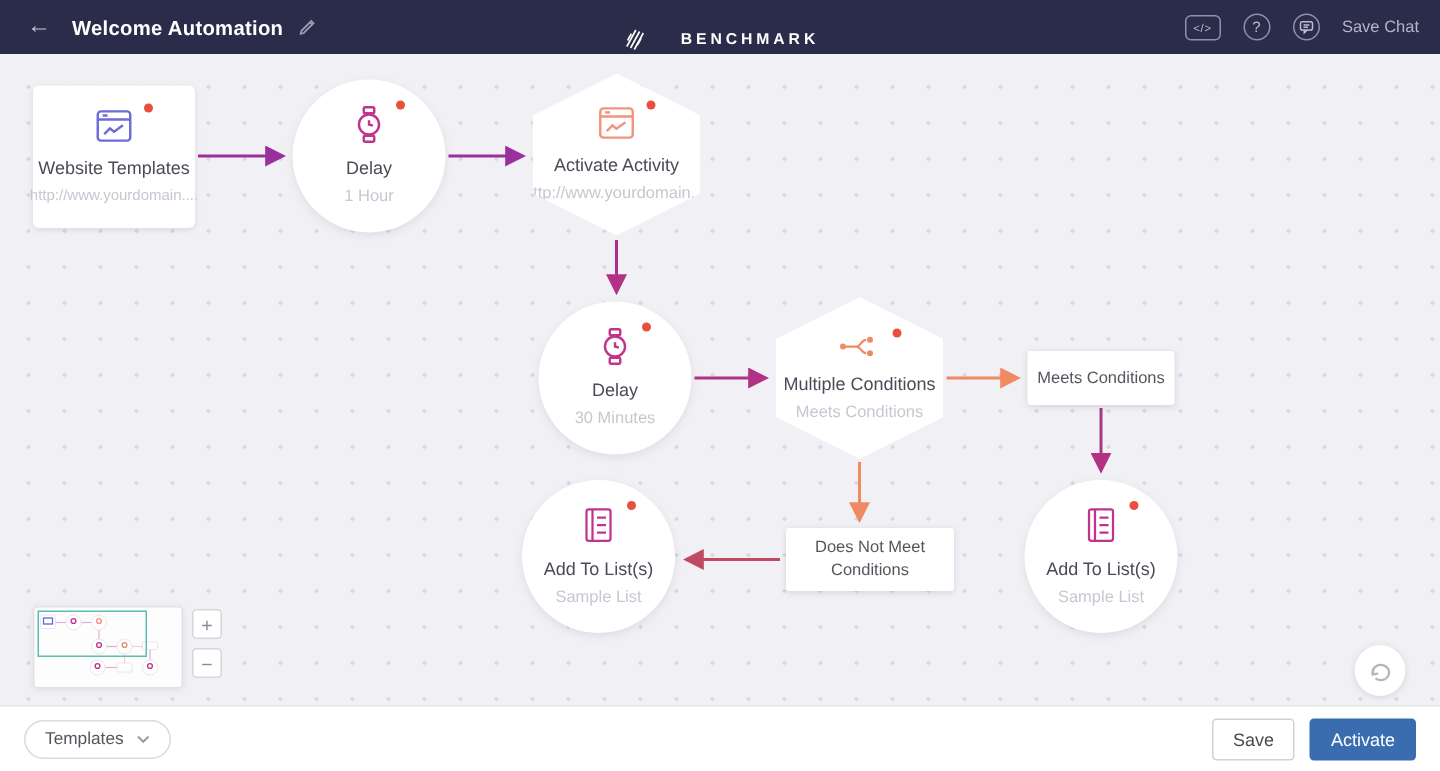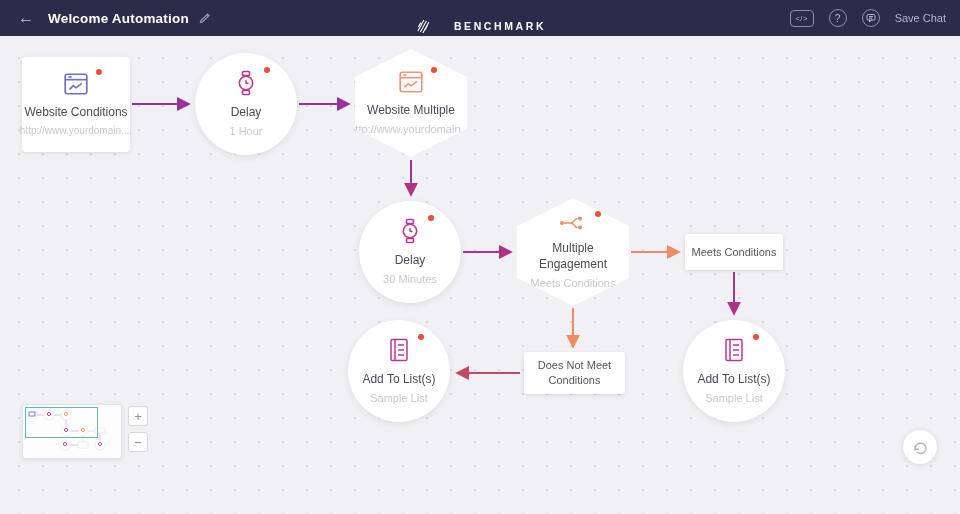--- a/index.html
+++ b/index.html
@@ -50,21 +50,21 @@
   .n-wa { left:355px; top:13px; width:112px; height:108px; }
   .n-d2 { left:359px; top:165px; width:102px; height:102px; }
   .n-mc { left:517px; top:162px; width:112px; height:108px; }
   .n-ar { left:683px; top:284px; width:102px; height:102px; }
   .n-al { left:348px; top:284px; width:102px; height:102px; }
 
   .branch-label { position:absolute; background:#fff; box-shadow:0 1px 4px rgba(45,45,70,.14);
     border-radius:2px; display:flex; align-items:center; justify-content:center; text-align:center;
     font-size:11px; color:#55555e; line-height:1.35; cursor:pointer; }
   .lbl-meets { left:685px; top:198px; width:98px; height:36px; }
-  .lbl-dnm  { left:524px; top:316px; width:101px; height:42px; }
+  .lbl-dnm  { left:524px; top:316px; width:112px; height:42px; }
 
   
   .minimap { position:absolute; left:22px; top:368px; width:100px; height:55px; background:#fdfdfe;
     border:1px solid #e1e1e7; border-radius:3px; box-shadow:0 1px 4px rgba(45,45,70,.10); cursor:pointer; }
   .mm-viewport { position:absolute; left:2px; top:2px; width:73px; height:31px;
     border:1.5px solid #5bbcb0; }
   .zoom-ctrls { position:absolute; left:128px; top:370px; display:flex; flex-direction:column; gap:6px; }
   .zoom-btn { width:20px; height:20px; background:#fff; border:1px solid #d6d6dc; border-radius:3px;
     color:#8c8c96; font-size:13px; line-height:1; display:flex; align-items:center; justify-content:center;
     cursor:pointer; padding:0; }
@@ -160,21 +160,21 @@
     <div class="node card n-we">
       <span class="icon-wrap">
         <svg width="26" height="24" viewBox="0 0 24 22" fill="none" stroke="#6c6cd8" stroke-width="1.5">
           <rect x="2" y="2" width="20" height="18" rx="2"></rect>
             <line x1="2" y1="7" x2="22" y2="7"></line>
           <line x1="5" y1="4.5" x2="8" y2="4.5"></line>
             <polyline points="6 16 9.5 12.5 12 14.5 17.5 10.5"></polyline>
         </svg>
         <span class="noti-dot"></span>
       </span>
-      <div class="n-title">Website Conditions</div>
+      <div class="n-title">Website Templates</div>
       <div class="n-sub">http://www.yourdomain....</div>
     </div>
 
     <div class="node circle n-d1">
       <span class="icon-wrap">
         <svg width="22" height="26" viewBox="0 0 22 26" fill="none" stroke="#c0348e" stroke-width="1.6">
           <rect x="7.5" y="1.5" width="7" height="4" rx="1"></rect>
             <rect x="7.5" y="20.5" width="7" height="4" rx="1"></rect>
           <circle cx="11" cy="13" r="6.7"></circle>
             <polyline points="11 10.2 11 13 13.6 13.8"></polyline>
@@ -188,21 +188,21 @@
     <div class="node hexagon n-wa">
       <span class="icon-wrap">
         <svg width="26" height="24" viewBox="0 0 24 22" fill="none" stroke="#f2937b" stroke-width="1.5">
           <rect x="2" y="2" width="20" height="18" rx="2"></rect>
             <line x1="2" y1="7" x2="22" y2="7"></line>
           <line x1="5" y1="4.5" x2="8" y2="4.5"></line>
             <polyline points="6 16 9.5 12.5 12 14.5 17.5 10.5"></polyline>
         </svg>
         <span class="noti-dot"></span>
       </span>
-      <div class="n-title">Website Multiple</div>
+      <div class="n-title">Activate Activity</div>
       <div class="n-sub">http://www.yourdomain....</div>
     </div>
 
     <div class="node circle n-d2">
       <span class="icon-wrap">
         <svg width="22" height="26" viewBox="0 0 22 26" fill="none" stroke="#c0348e" stroke-width="1.6">
           <rect x="7.5" y="1.5" width="7" height="4" rx="1"></rect>
             <rect x="7.5" y="20.5" width="7" height="4" rx="1"></rect>
           <circle cx="11" cy="13" r="6.7"></circle>
             <polyline points="11 10.2 11 13 13.6 13.8"></polyline>
@@ -217,21 +217,21 @@
       <span class="icon-wrap">
         <svg width="30" height="18" viewBox="0 0 30 18" fill="none" stroke="#f08a64" stroke-width="1.5">
           <circle cx="4" cy="9" r="2" fill="#f08a64" stroke="none"></circle>
           <path d="M6 9 H13 C16 9 16 4.5 19.5 4.5"></path>
           <path d="M13 9 C16 9 16 13.5 19.5 13.5"></path>
           <circle cx="22" cy="4.5" r="2" fill="#f08a64" stroke="none"></circle>
           <circle cx="22" cy="13.5" r="2" fill="#f08a64" stroke="none"></circle>
         </svg>
         <span class="noti-dot"></span>
       </span>
-      <div class="n-title">Multiple Engagement</div>
+      <div class="n-title">Multiple Conditions</div>
       <div class="n-sub">Meets Conditions</div>
     </div>
 
     <div class="branch-label lbl-meets">Meets Conditions</div>
 
     <div class="branch-label lbl-dnm">Does Not Meet Conditions</div>
 
     <div class="node circle n-ar">
       <span class="icon-wrap">
         <svg width="24" height="26" viewBox="0 0 24 26" fill="none" stroke="#c0348e" stroke-width="1.5">
@@ -304,14 +304,24 @@
     </div>
 
     <button class="undo-btn">
       <svg width="17" height="15" viewBox="0 0 17 15" fill="none" stroke="#b5b5bf" stroke-width="1.5">
         <path d="M3.2 9.5 A5.5 5.1 0 1 1 5 12.2"></path>
         <path d="M3.6 5.8 L3.1 9.6 L6.8 9.1" fill="none"></path>
       </svg>
     </button>
   </main>
 
+  <footer class="footer">
+    <button class="templates-btn">
+      <span>Templates</span>
+      <svg width="9" height="6" viewBox="0 0 9 6" fill="none" stroke="#9a9aa3" stroke-width="1.3">
+          <path d="M1 1 L4.5 4.5 L8 1"></path>
+        </svg>
+    </button>
+    <button class="save-btn">Save</button>
+    <button class="activate-btn">Activate</button>
+  </footer>
 
 </div>
 
 </body></html>

